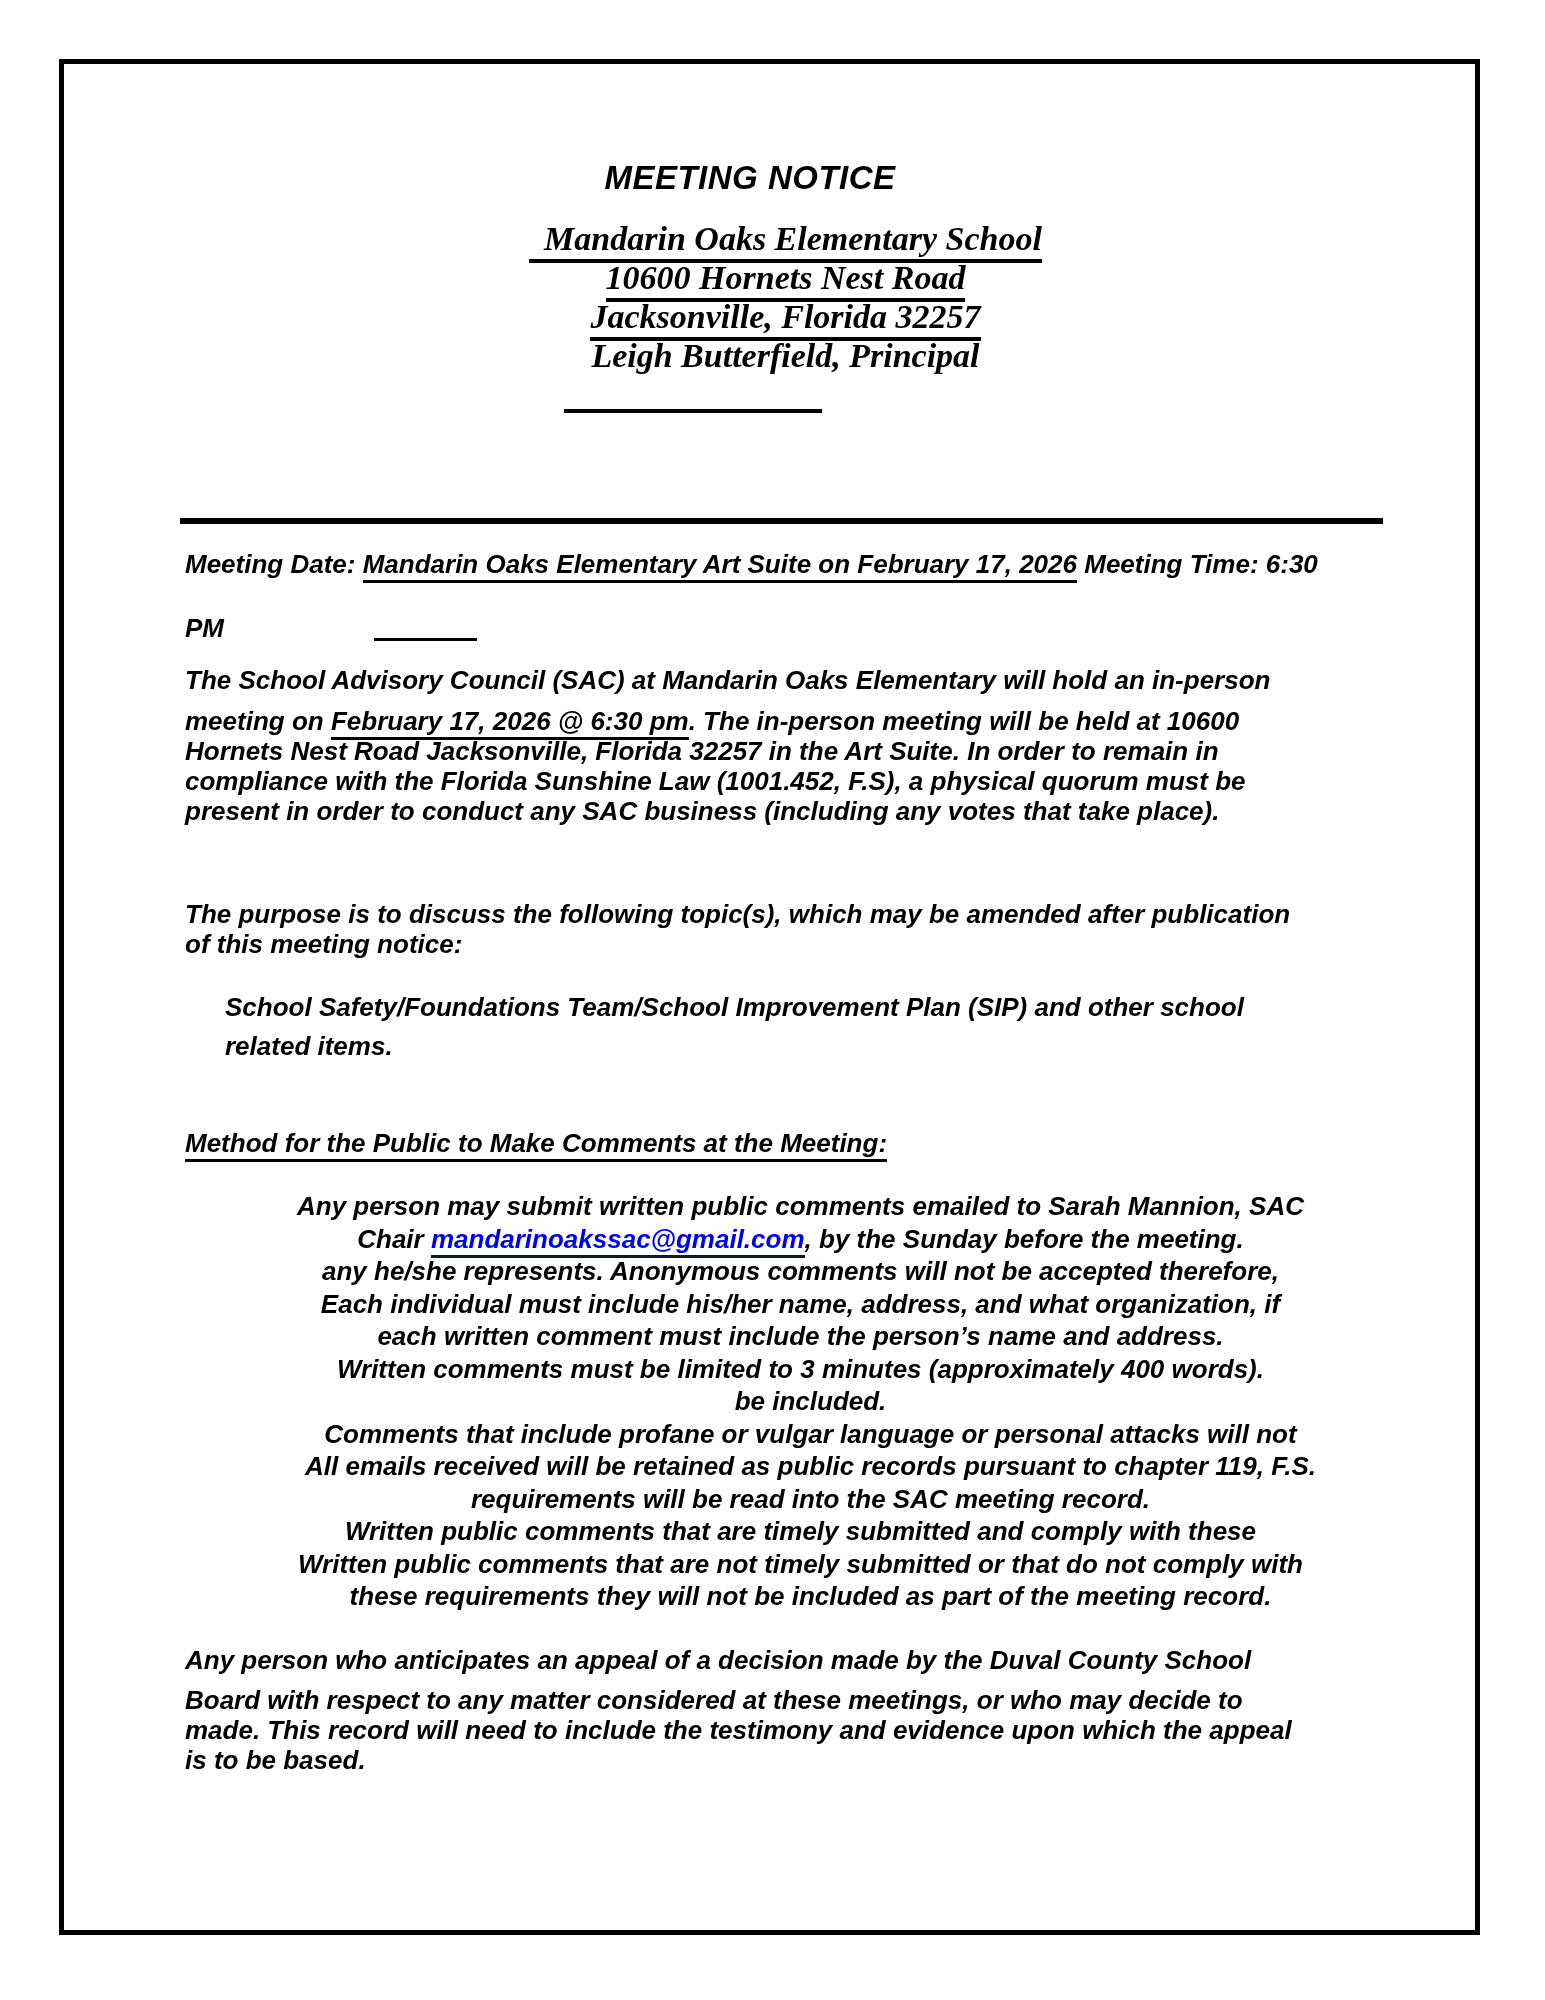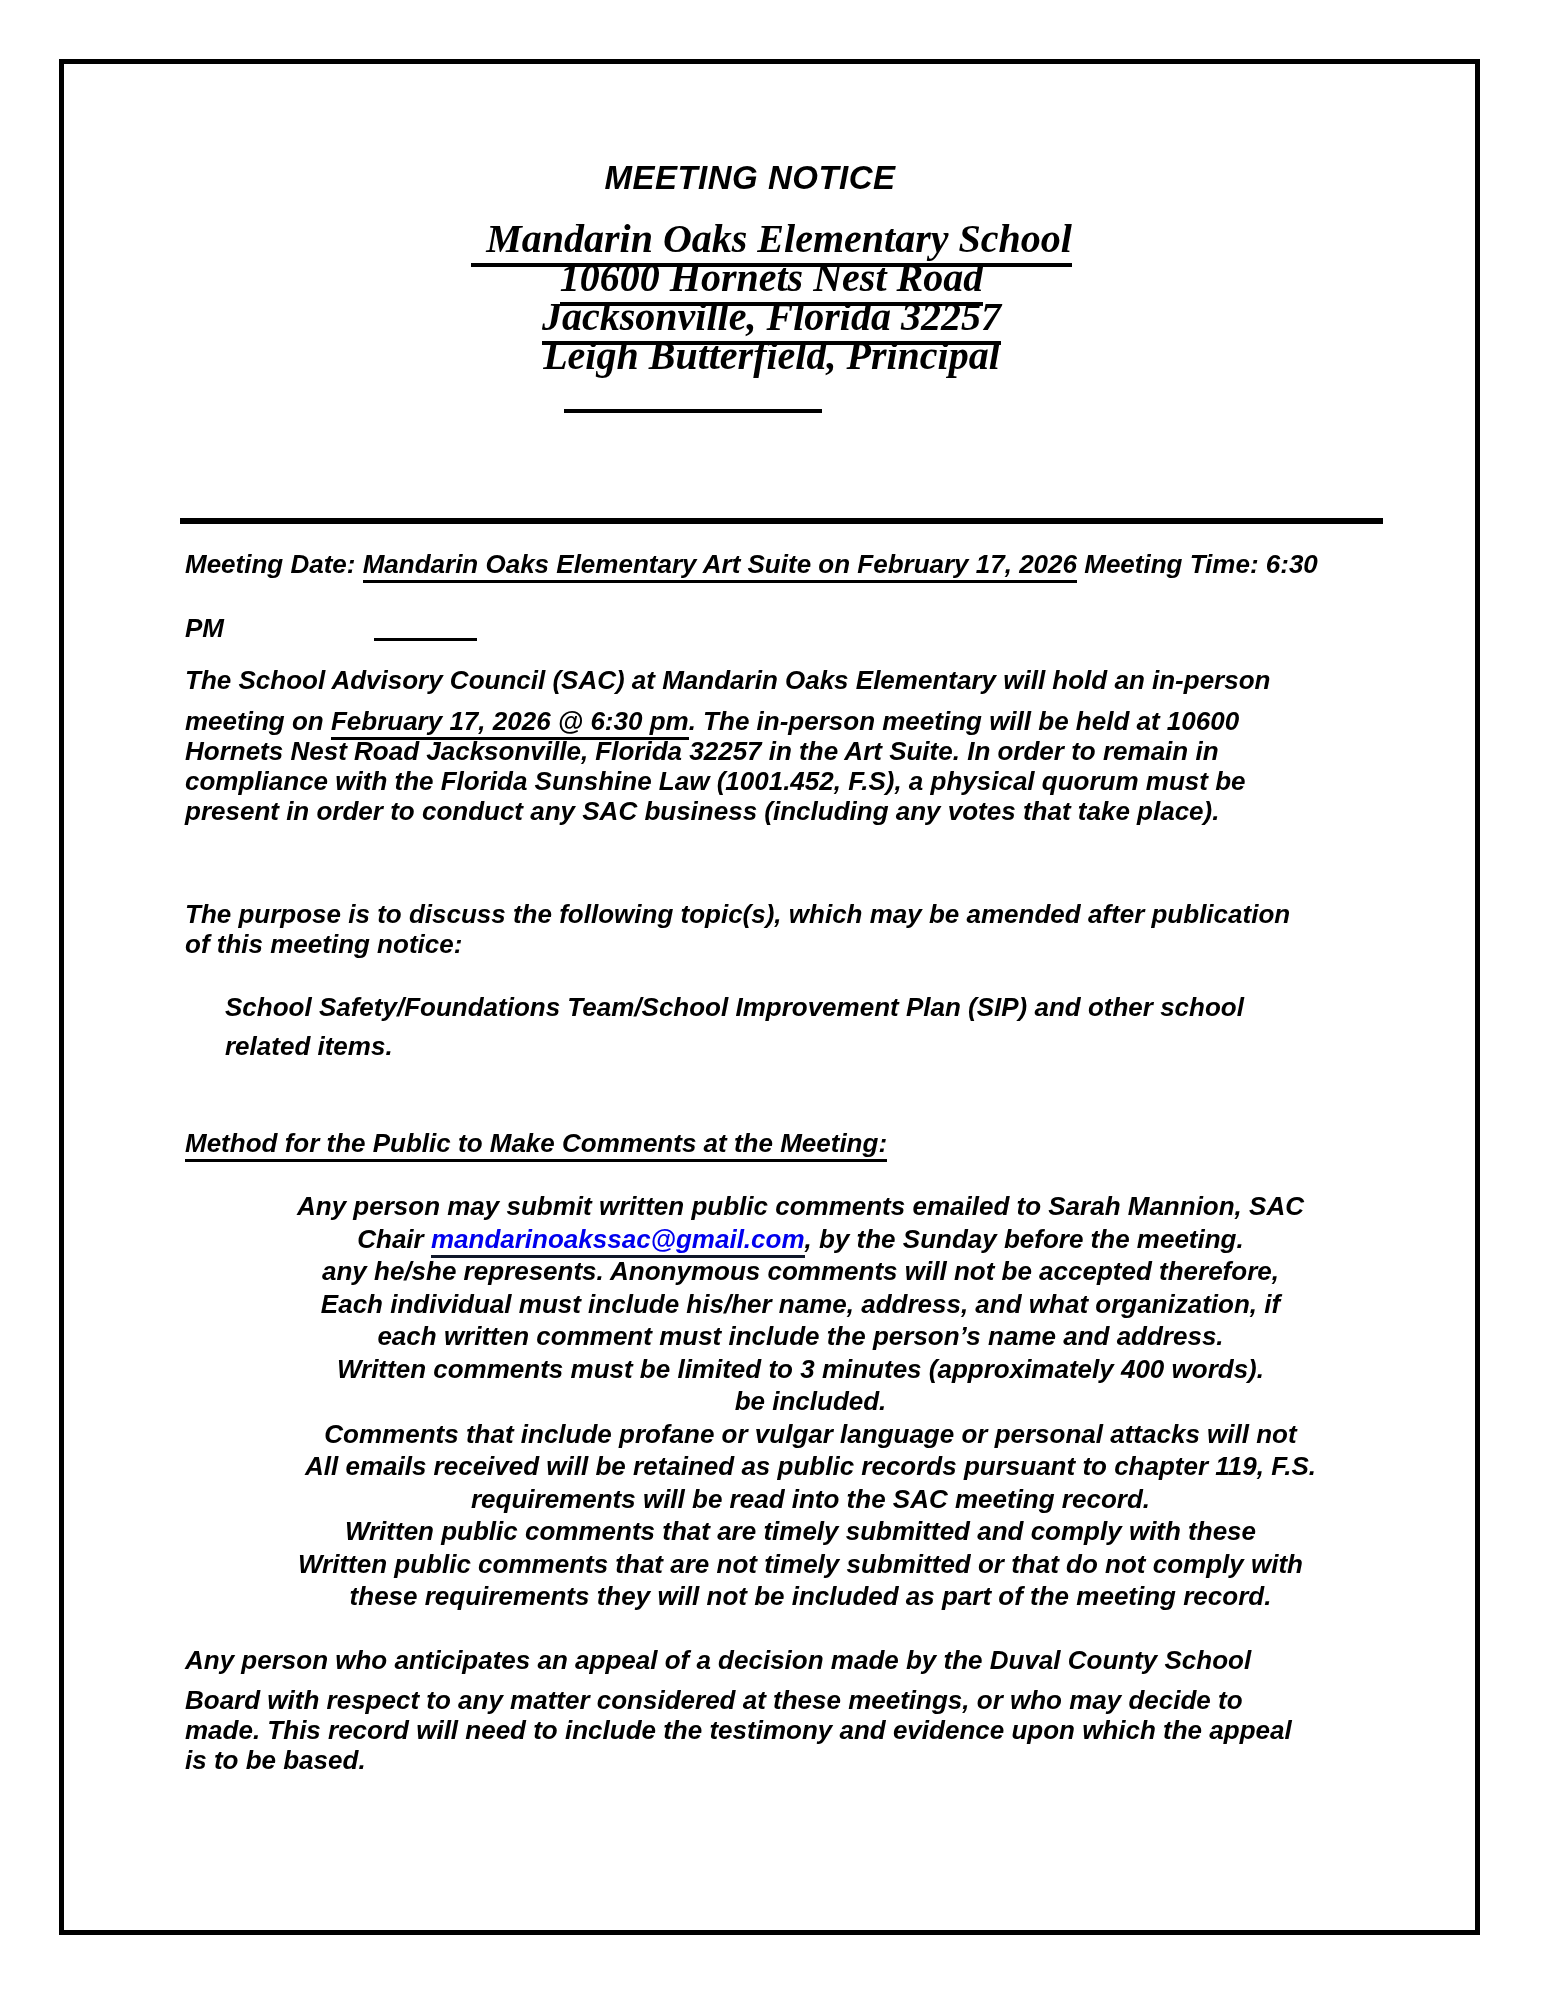--- a/index.html
+++ b/index.html
@@ -25,24 +25,24 @@
   .ln{white-space:nowrap;line-height:30px;height:30px;}
   .u{border-bottom:3px solid currentColor;padding-bottom:1px;}
   .padl{padding-left:15px;}
   .link{color:#0000EE;border-bottom:3px solid #0f172a;padding-bottom:1px;cursor:pointer;}
 
   .title{
     position:absolute;left:185px;top:150px;width:1130px;
     text-align:center;font-size:33px;letter-spacing:.5px;white-space:nowrap;margin-top:9px;
   }
   .school-header{
-    position:absolute;left:169px;top:219px;width:1205px;
+    position:absolute;left:183px;top:219px;width:1205px;
     text-align:center;
     font-family:"Liberation Serif",serif;
-    font-size:40px;
+    font-size:34px;
   }
   .sh-line{line-height:39px;height:39px;white-space:nowrap;}
   .sh-line .u{border-bottom-width:4px;padding-bottom:2px;}
 
   .short-rule{position:absolute;left:564px;top:409px;width:258px;height:4px;background:#000;}
   .thick-rule{position:absolute;left:180px;top:518px;width:1203px;height:6px;background:#000;}
 
   .meeting-date{position:absolute;left:185px;top:549px;}
   .pm-line{margin-top:34px;}
   .blank-underline{

